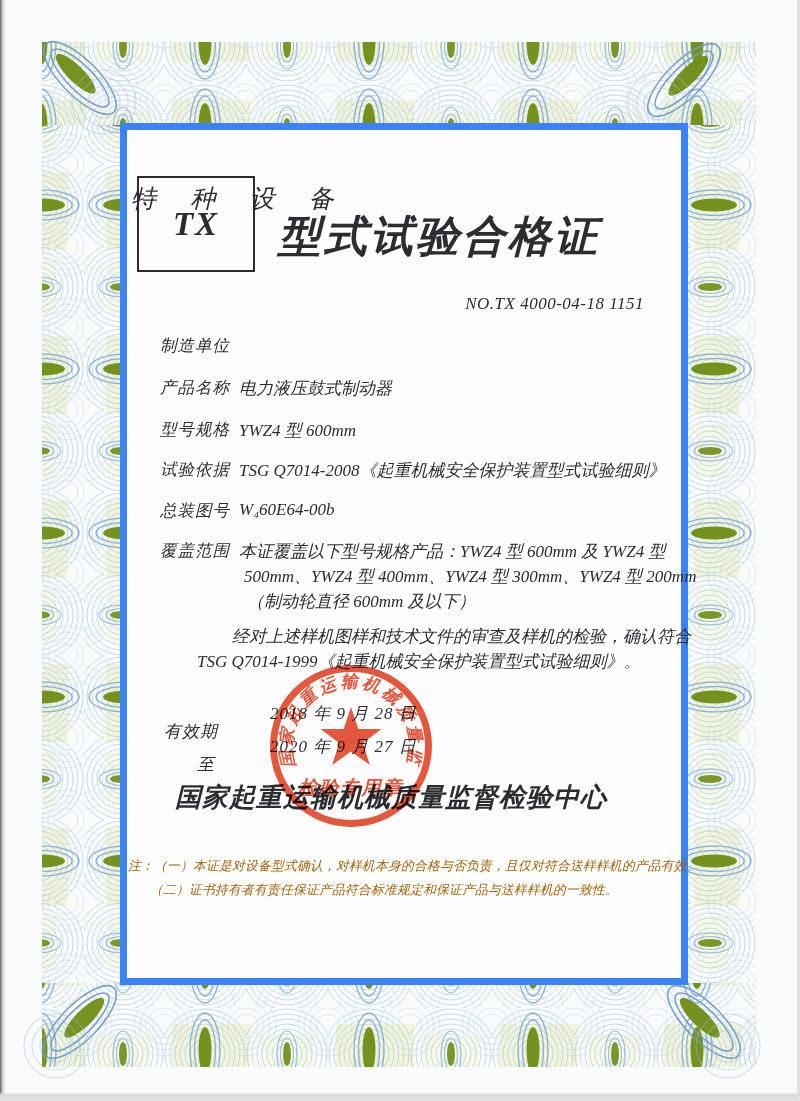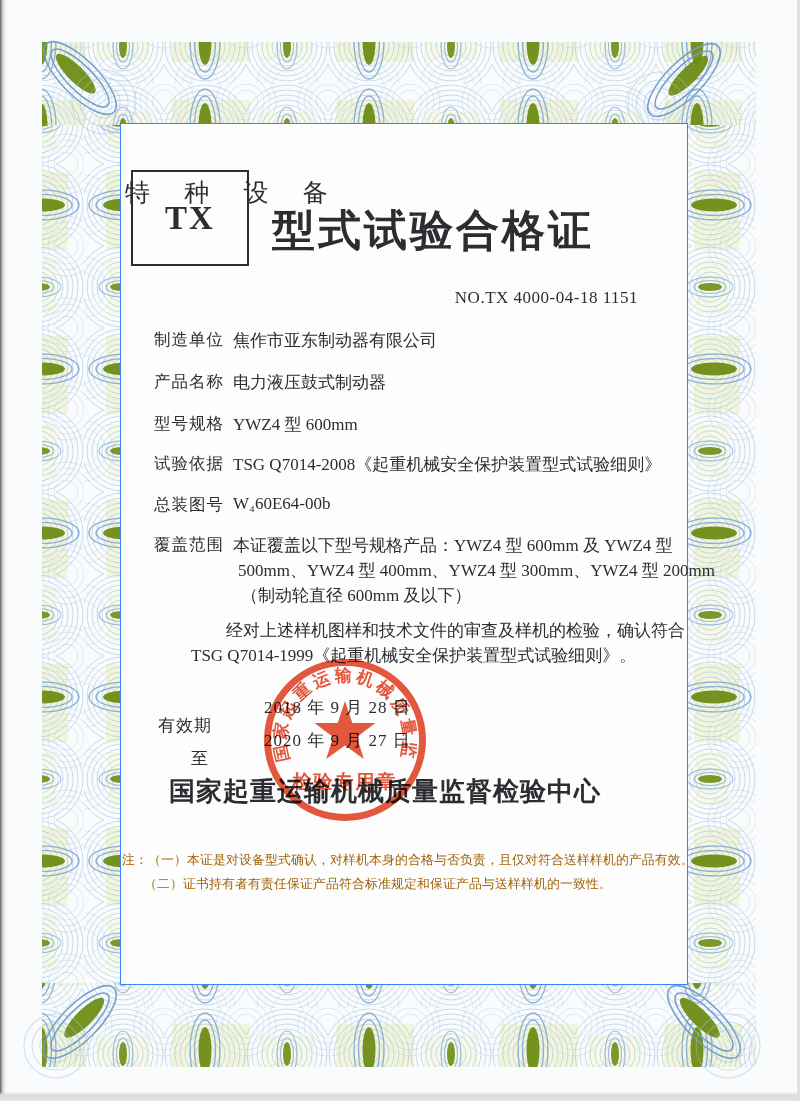--- a/index.html
+++ b/index.html
@@ -17,21 +17,21 @@
   .scan-edge-left{position:absolute;left:0;top:0;width:7px;height:1096px;
     background:linear-gradient(to right,#5a5d5f 0,#b9bcbe 2px,#e6e8e9 4px,rgba(250,251,252,0) 7px);}
   .scan-edge-bottom{position:absolute;left:0;bottom:0;width:100%;height:9px;
     background:linear-gradient(to bottom,rgba(250,251,252,0) 0,#d9dbdc 3px,#e4e6e7 9px);}
   .scan-edge-right{position:absolute;right:0;top:0;width:3px;height:100%;background:#dfe1e2;}
 
   .border-svg{position:absolute;left:0;top:0;}
 
   .content{
     position:absolute;left:120px;top:123px;width:568px;height:862px;
-    background:#fdfdfe;border:1px solid #3b82f6;box-sizing:border-box;
+    background:#fdfdfe;border:7px solid #3b82f6;box-sizing:border-box;font-style:italic;
   }
   .abs{position:absolute;}
 
   .tx-box{
     left:10px;top:46px;width:114px;height:92px;
     border:2.5px solid #2b2d31;display:flex;align-items:center;justify-content:center;
     background:#fdfdfe;
   }
   .tx-label{font-size:33px;font-weight:bold;letter-spacing:2px;}
 
@@ -148,21 +148,20 @@
 
     <div class="abs tx-box">
       <span class="tx-label">TX</span>
     </div>
 
     <div class="abs title-small">特 种 设 备</div>
     <div class="abs title-main">型式试验合格证</div>
     <div class="abs cert-no">NO.TX 4000-04-18 1151</div>
 
     <div class="abs flabel" style="top:205px">制造单位</div>
-    <div class="abs fvalue" style="top:205px">焦作市亚东制动器有限公司</div>
 
     <div class="abs flabel" style="top:247px">产品名称</div>
     <div class="abs fvalue" style="top:247px">电力液压鼓式制动器</div>
 
     <div class="abs flabel" style="top:289px">型号规格</div>
     <div class="abs fvalue" style="top:289px">YWZ4 型 600mm</div>
 
     <div class="abs flabel" style="top:329px">试验依据</div>
     <div class="abs fvalue" style="top:329px">TSG Q7014-2008《起重机械安全保护装置型式试验细则》</div>
 

